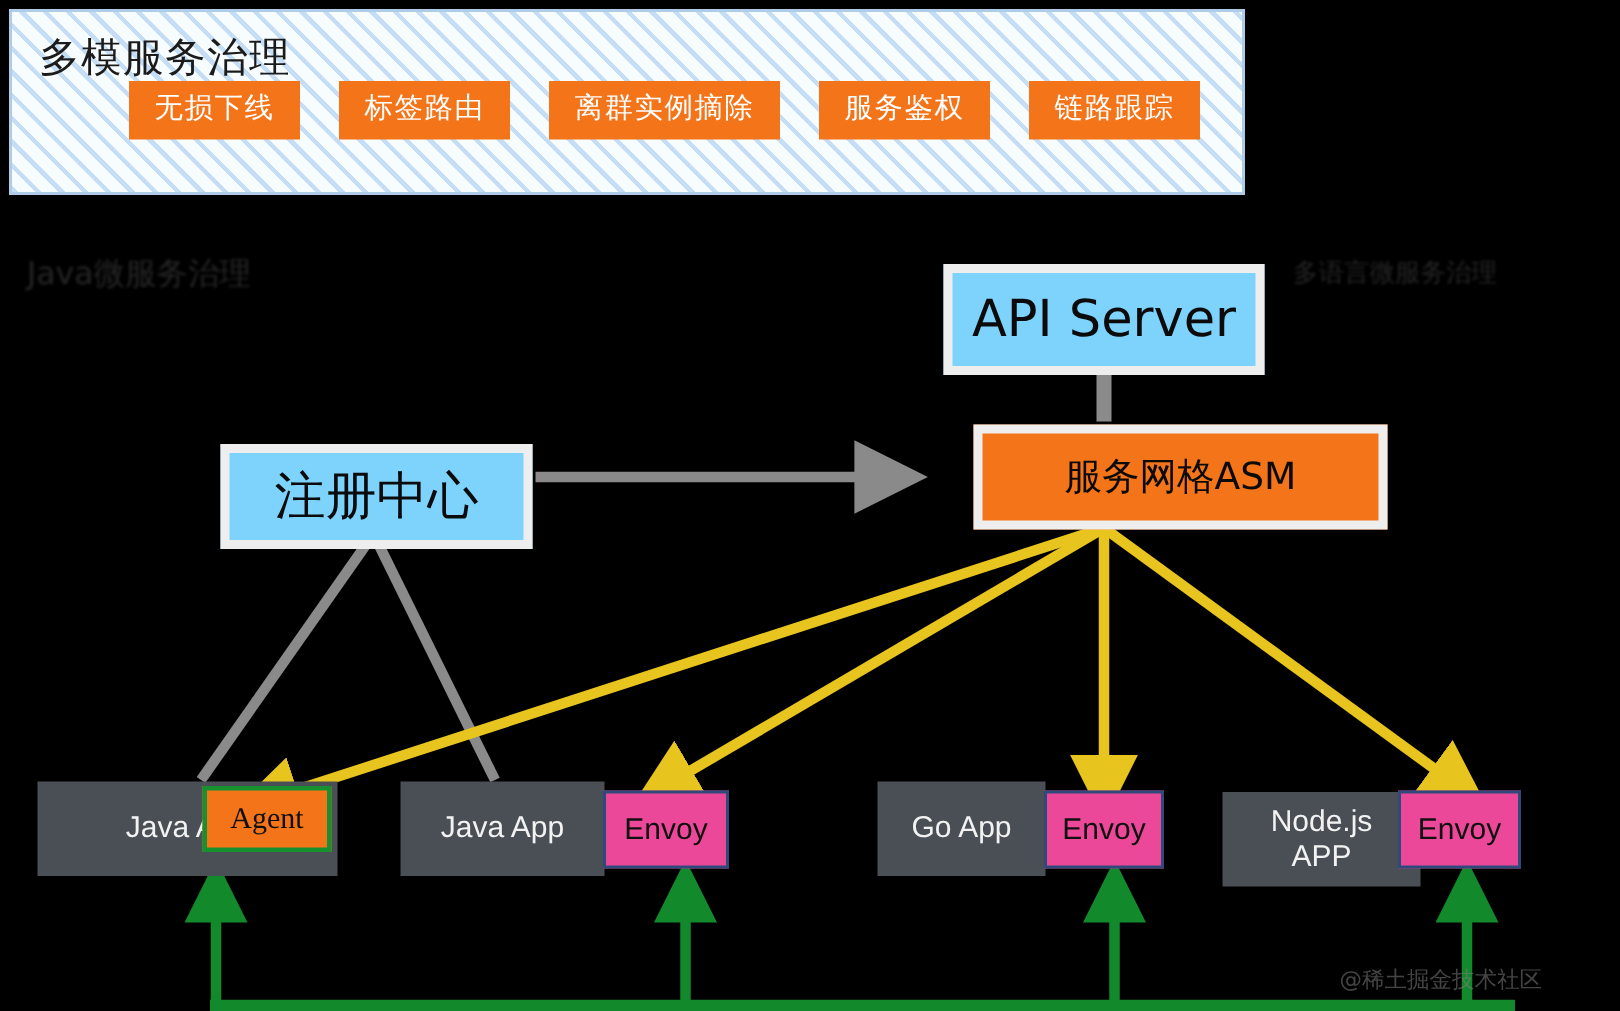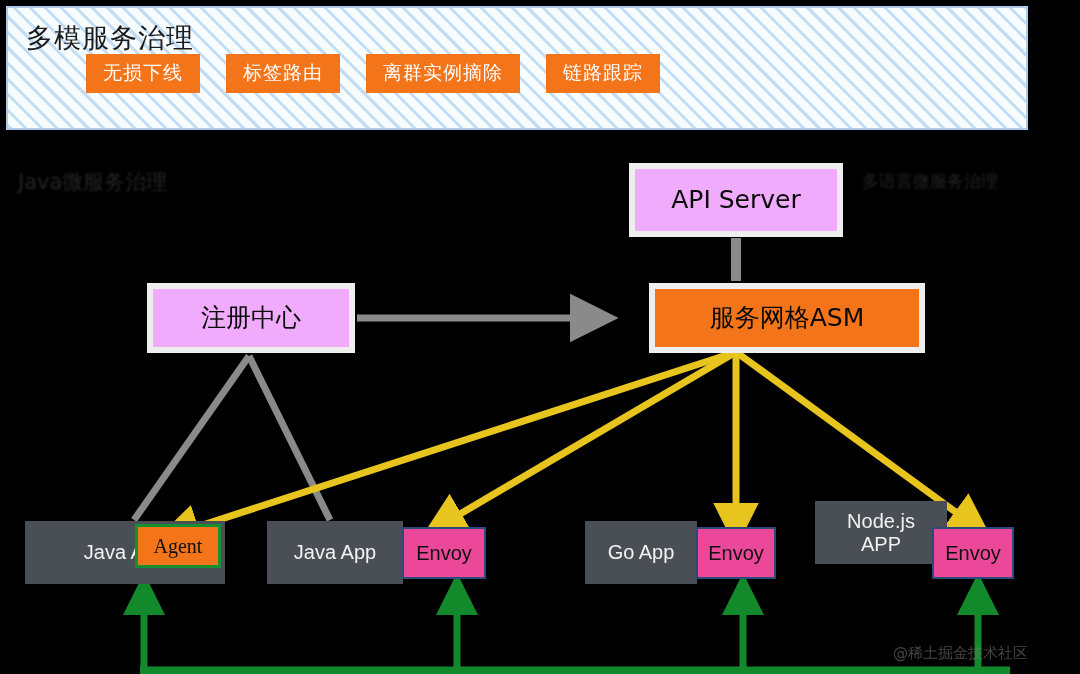--- a/index.html
+++ b/index.html
@@ -9,21 +9,21 @@
   }
   #canvas{
     position:relative;
     width:1080px;height:674px;
     background:#000000;
     overflow:hidden;
   }
 
   
   #banner{
-    position:absolute;left:6px;top:6px;width:1022px;height:124px;
+    position:absolute;left:6px;top:6px;width:824px;height:124px;
     border:2px solid #aecbe8;
     background-color:#f7fcff;
     background-image:repeating-linear-gradient(
         45deg,
         #c6def5 0px, #c6def5 3px,
         #f7fcff 3px, #f7fcff 11px);
     box-sizing:border-box;
   }
   #banner-title{
     position:absolute;left:18px;top:12px;
@@ -63,24 +63,25 @@
   .node{
     position:absolute;
     display:flex;align-items:center;justify-content:center;
     text-align:center;
     box-sizing:border-box;
     line-height:1.12;
   }
   .node span{display:block;}
 
   .node-blue{
-    background:#f0abfc;color:#0b0b0b;
+    background:#7dd3fc;color:#0b0b0b;
     border:6px solid #eeeeee;
-    font-size:25px;
-    font-family:"DejaVu Sans","Liberation Sans",sans-serif;
+    font-size:34px;
+    font-family:"DejaVu Sans","Liberation Sans",sans-serif;
+    margin-top:13px;
   }
   .node-orange{
     background:#f4741a;color:#0b0b0b;
     border:6px solid #eeeeee;
     font-size:25px;
     font-family:"DejaVu Sans","Liberation Sans",sans-serif;
   }
   .node-app{
     background:#4a4f55;color:#f2f2f2;
     font-size:20px;
@@ -103,21 +104,21 @@
   #api-server   {left:629px; top:163px; width:214px; height:74px;}
   #registry     {left:147px; top:283px; width:208px; height:70px;}
   #asm          {left:601px; top:283px; width:276px; height:70px;margin-left:48px;}
 
   #java-app-1   {left:25px;  top:521px; width:200px; height:63px;}
   #agent-1      {left:135px; top:524px; width:86px;  height:44px; z-index:5;}
   #java-app-2   {left:267px; top:521px; width:136px; height:63px;}
   #envoy-2      {left:402px; top:527px; width:84px;  height:52px;}
   #go-app       {left:585px; top:521px; width:112px; height:63px;}
   #envoy-3      {left:696px; top:527px; width:80px;  height:52px;}
-  #node-app     {left:815px; top:501px; width:132px; height:63px;}
+  #node-app     {left:815px; top:528px; width:132px; height:63px;}
   #envoy-4      {left:932px; top:527px; width:82px;  height:52px;}
 
   #svg-links{position:absolute;left:0;top:0;width:1080px;height:674px;pointer-events:none;}
 
   #watermark{
     position:absolute;left:893px;top:644px;
     color:#7d7d7d;font-size:15px;white-space:nowrap;
     font-family:"DejaVu Sans","Liberation Sans",sans-serif;
     opacity:.55;
   }
@@ -126,20 +127,21 @@
 <body>
 
 <div id="canvas">
 
   <div id="banner">
     <div id="banner-title">多模服务治理</div>
     <div id="pill-row">
       <div class="pill">无损下线</div>
       <div class="pill">标签路由</div>
       <div class="pill">离群实例摘除</div>
+      <div class="pill">服务鉴权</div>
       <div class="pill">链路跟踪</div>
     </div>
   </div>
 
   <div class="faded" id="faded-left">Java微服务治理</div>
   <div class="faded" id="faded-right">多语言微服务治理</div>
 
   <svg id="svg-links" viewBox="0 0 1080 674">
     <defs>
       <marker id="ah-gray" markerWidth="7" markerHeight="7" refX="3.2" refY="3.5" orient="auto">

